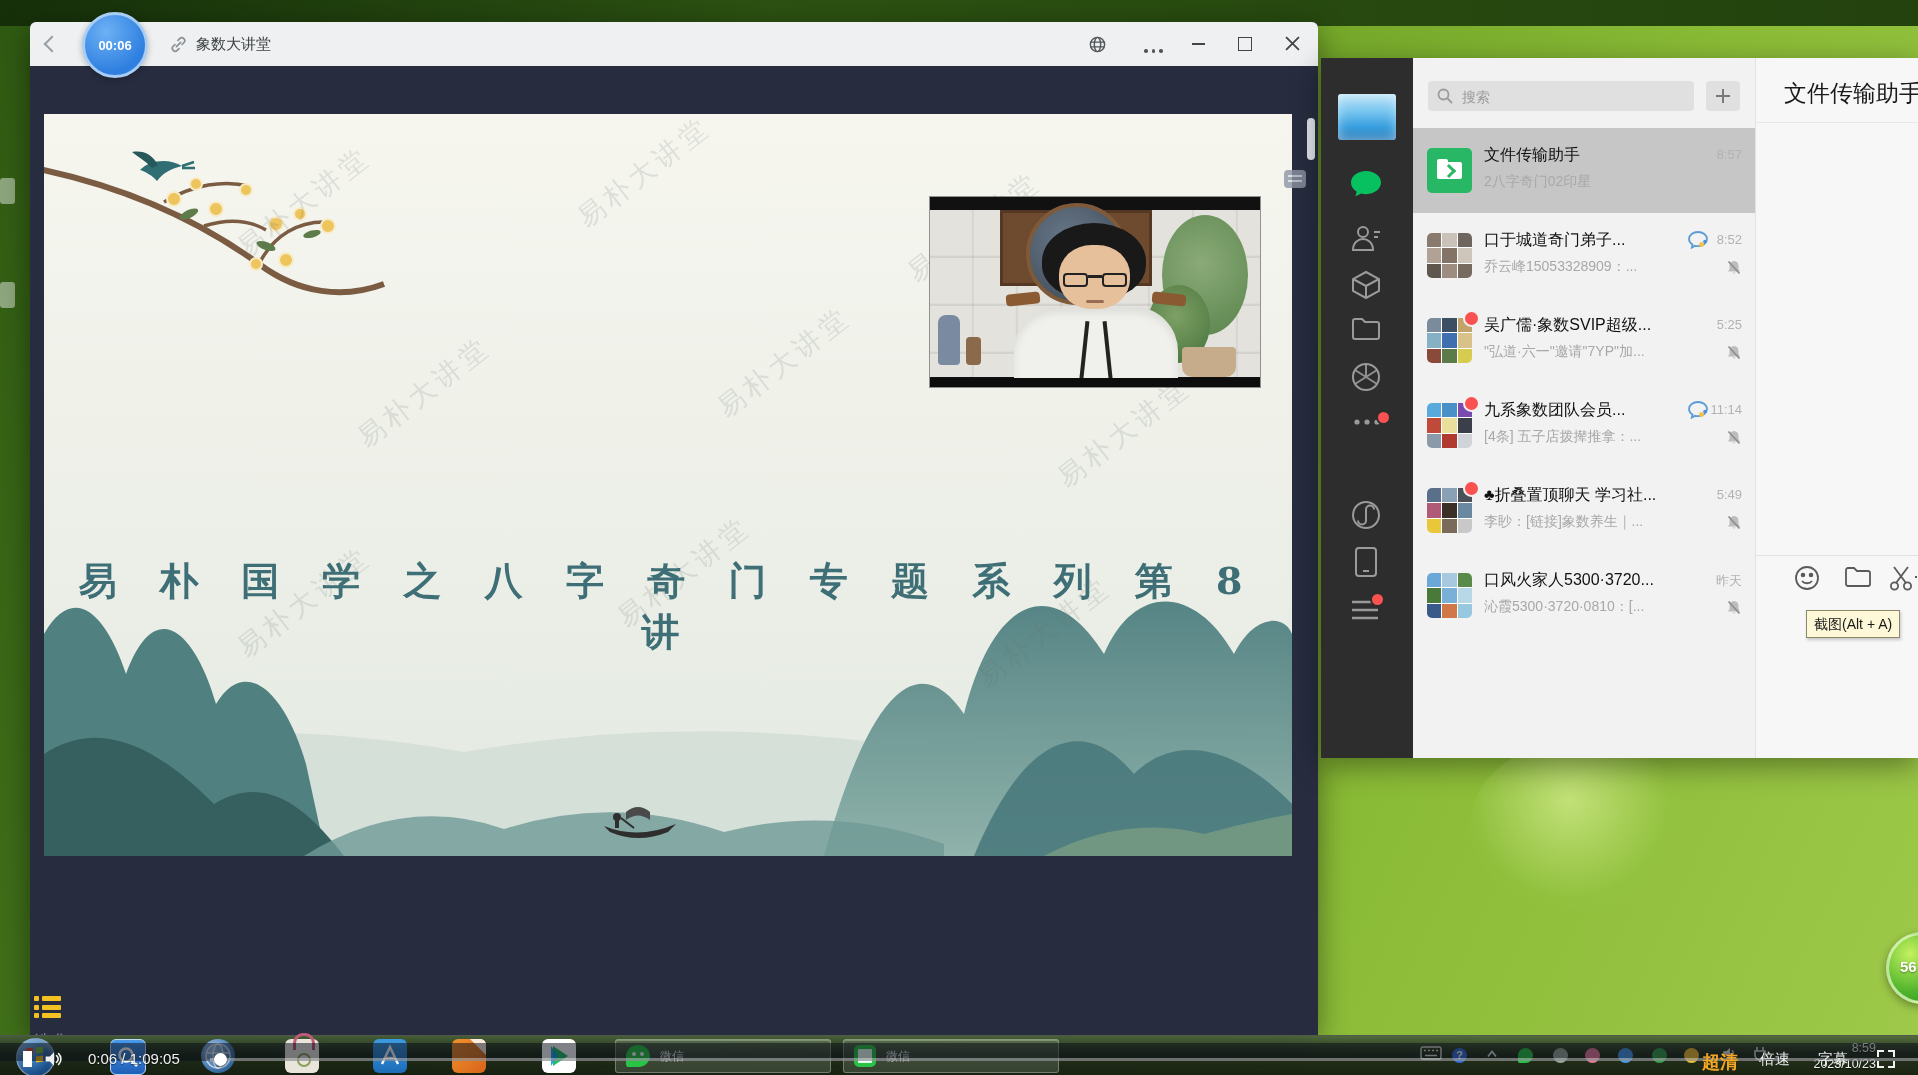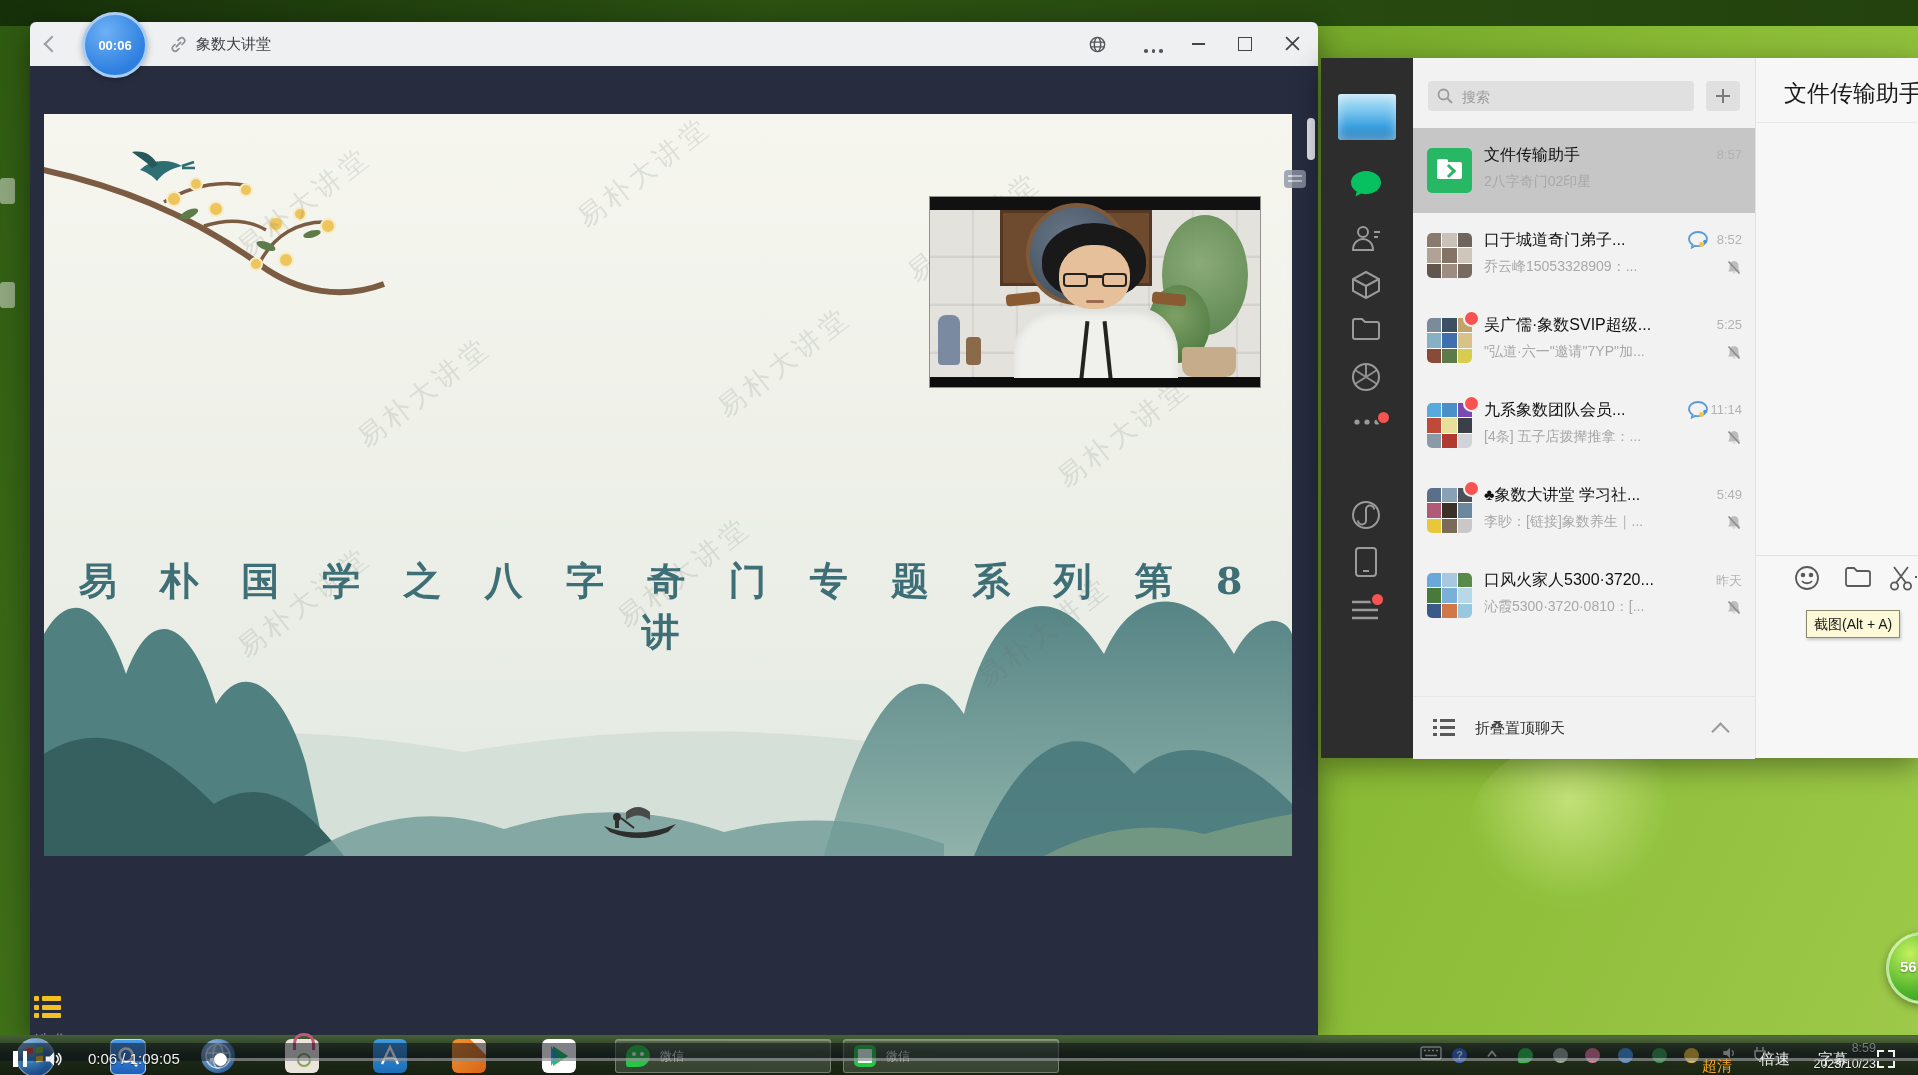--- a/index.html
+++ b/index.html
@@ -151,28 +151,28 @@
   .app-play:after{content:"";position:absolute;left:9px;top:7px;border-left:7px solid #1a9be8;border-top:10px solid transparent;border-bottom:10px solid transparent;opacity:.9;}
   .win-btn{position:absolute;top:3px;width:216px;height:34px;border-radius:3px;background:rgba(210,230,210,.16);
     border:1px solid rgba(255,255,255,.3);box-shadow:inset 0 1px 0 rgba(255,255,255,.25);display:flex;align-items:center;gap:10px;padding-left:10px;box-sizing:border-box;}
   .win-btn .lbl{color:#d8d8d8;font-size:12px;}
   .wb-ic1{width:24px;height:22px;border-radius:50% 50% 50% 10%;background:#28c445;position:relative;}
   .wb-ic1:before{content:"";position:absolute;left:6px;top:7px;width:4px;height:4px;border-radius:50%;background:#fff;box-shadow:8px 0 0 #fff;}
   .wb-ic2{width:22px;height:22px;border:4px solid #28c445;border-radius:5px;background:#eafff0;box-sizing:border-box;}
   .tray-ic{position:absolute;top:10px;color:#ddd;}
   .tdot{position:absolute;top:12px;width:15px;height:15px;border-radius:50%;}
   .clock{position:absolute;left:1800px;top:4px;width:76px;text-align:right;color:#f0f0f0;font-size:12.5px;line-height:1.3;text-shadow:0 1px 1px rgba(0,0,0,.6);}
-  .player-bar{position:absolute;left:0;top:7px;width:100%;height:18px;background:rgba(10,14,24,.52);z-index:4;}
+  .player-bar{position:absolute;left:0;top:7px;width:100%;height:18px;background:rgba(10,14,24,.52);z-index:4;text-align:right;}
   .pb-pause{position:absolute;left:13px;top:8px;width:14px;height:16px;}
   .pb-pause:before,.pb-pause:after{content:"";position:absolute;top:0;width:4.5px;height:16px;background:#fff;}
   .pb-pause:after{right:0;}
   .pb-time{position:absolute;left:88px;top:7px;font-size:15px;color:#f0f0f0;white-space:nowrap;text-shadow:0 1px 1px rgba(0,0,0,.5);}
   .pb-line{position:absolute;left:210px;right:0;top:15px;height:3px;background:rgba(255,255,255,.38);}
   .pb-dot{position:absolute;left:214px;top:10px;width:13px;height:13px;border-radius:50%;background:#fff;box-shadow:0 1px 3px rgba(0,0,0,.5);}
-  .pb-q{position:absolute;left:1702px;top:14px;font-size:15px;font-weight:normal;color:#f5a623;}
+  .pb-q{position:absolute;left:1702px;top:7px;font-size:18px;font-weight:bold;color:#f5a623;}
   .pb-sp{position:absolute;left:1760px;top:7px;font-size:15px;color:#ececec;}
   .pb-sub{position:absolute;left:1818px;top:7px;font-size:15px;color:#ececec;}
   svg{display:block;}
 </style>
 </head>
 <body>
 
 <div class="screen">
   <div class="abs dt-band"></div>
   <div class="abs dt-leaf"></div>
@@ -501,21 +501,21 @@
             <span style="background:#8aa0b4"></span>
             <span style="background:#4a4f58"></span>
           <span style="background:#b05a78"></span>
             <span style="background:#3a3028"></span>
             <span style="background:#6a88a0"></span>
           <span style="background:#e8c83a"></span>
             <span style="background:#7a6a5a"></span>
             <span style="background:#c8c8c8"></span>
         </div>
         <div class="c-dot"></div>
-        <div class="c-name">♣象数大讲堂 学习社...</div>
+        <div class="c-name">♣折叠置顶聊天 学习社...</div>
         <div class="c-time">5:49</div>
         <div class="c-prev">李眇：[链接]象数养生｜...</div>
         <div class="c-mute">
           <svg width="14" height="15" viewBox="0 0 14 15">
               <path d="M7 1 C4 1 2.5 3.2 2.5 6 V9 L1 11.5 H13 L11.5 9 V6 C11.5 3.2 10 1 7 1 Z" fill="#bdbdbd"></path>
               <path d="M5.4 12.5 a1.8 1.8 0 0 0 3.2 0 Z" fill="#bdbdbd"></path>
               <path d="M1.5 1.5 L12.5 13.5" stroke="#8f8f8f" stroke-width="1.8"></path>
             </svg>
         </div>
       </div>
@@ -537,38 +537,20 @@
         <div class="c-prev">沁霞5300·3720·0810：[...</div>
         <div class="c-mute">
           <svg width="14" height="15" viewBox="0 0 14 15">
               <path d="M7 1 C4 1 2.5 3.2 2.5 6 V9 L1 11.5 H13 L11.5 9 V6 C11.5 3.2 10 1 7 1 Z" fill="#bdbdbd"></path>
               <path d="M5.4 12.5 a1.8 1.8 0 0 0 3.2 0 Z" fill="#bdbdbd"></path>
               <path d="M1.5 1.5 L12.5 13.5" stroke="#8f8f8f" stroke-width="1.8"></path>
             </svg>
         </div>
       </div>
 
-      <div class="wx-footer">
-        <div class="ft-ic">
-          <div>
-              <b></b>
-              <s></s>
-            </div>
-            <div>
-              <b></b>
-              <s></s>
-            </div>
-            <div>
-              <b></b>
-              <s></s>
-            </div>
-        </div>
-        <div class="ft-lbl">折叠置顶聊天</div>
-        <div class="ft-chev"></div>
-      </div>
     </div>
 
     <div class="wx-main">
       <div class="wx-title">文件传输助手</div>
       <div class="wx-hdiv"></div>
       <div class="wx-idiv"></div>
       <div class="tool-ic" style="left:38px">
         <svg width="26" height="26" viewBox="0 0 26 26" fill="none" stroke="#5a5a5a" stroke-width="1.8">
           <circle cx="13" cy="13" r="11"></circle>
             <circle cx="9" cy="10" r="1.4" fill="#5a5a5a"></circle>

